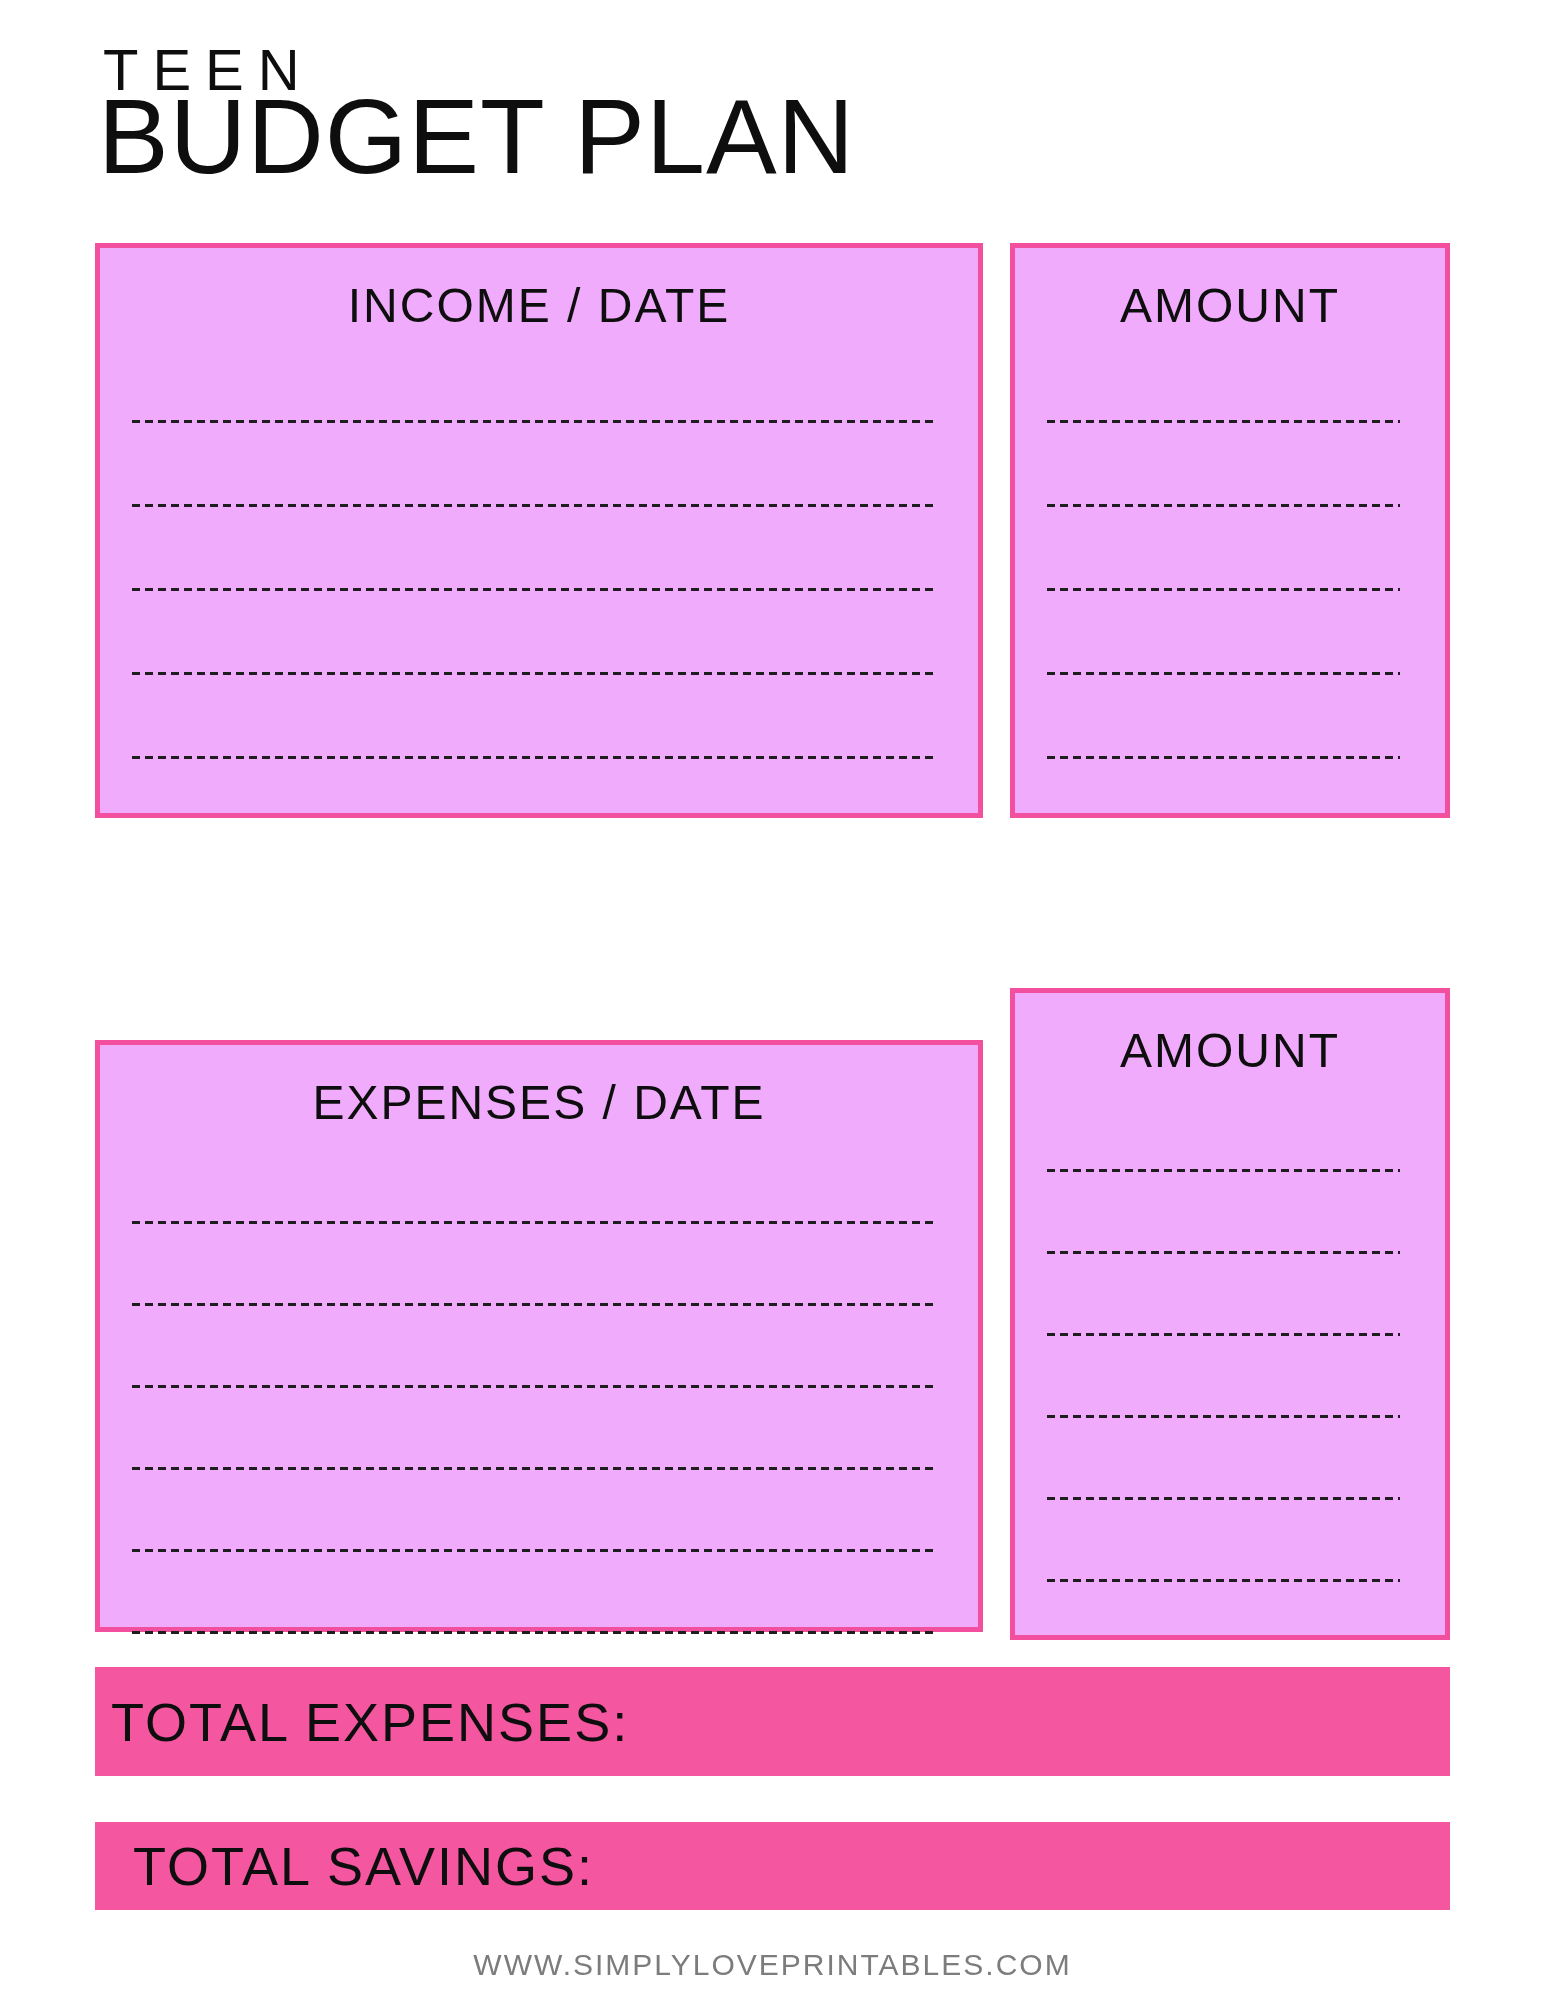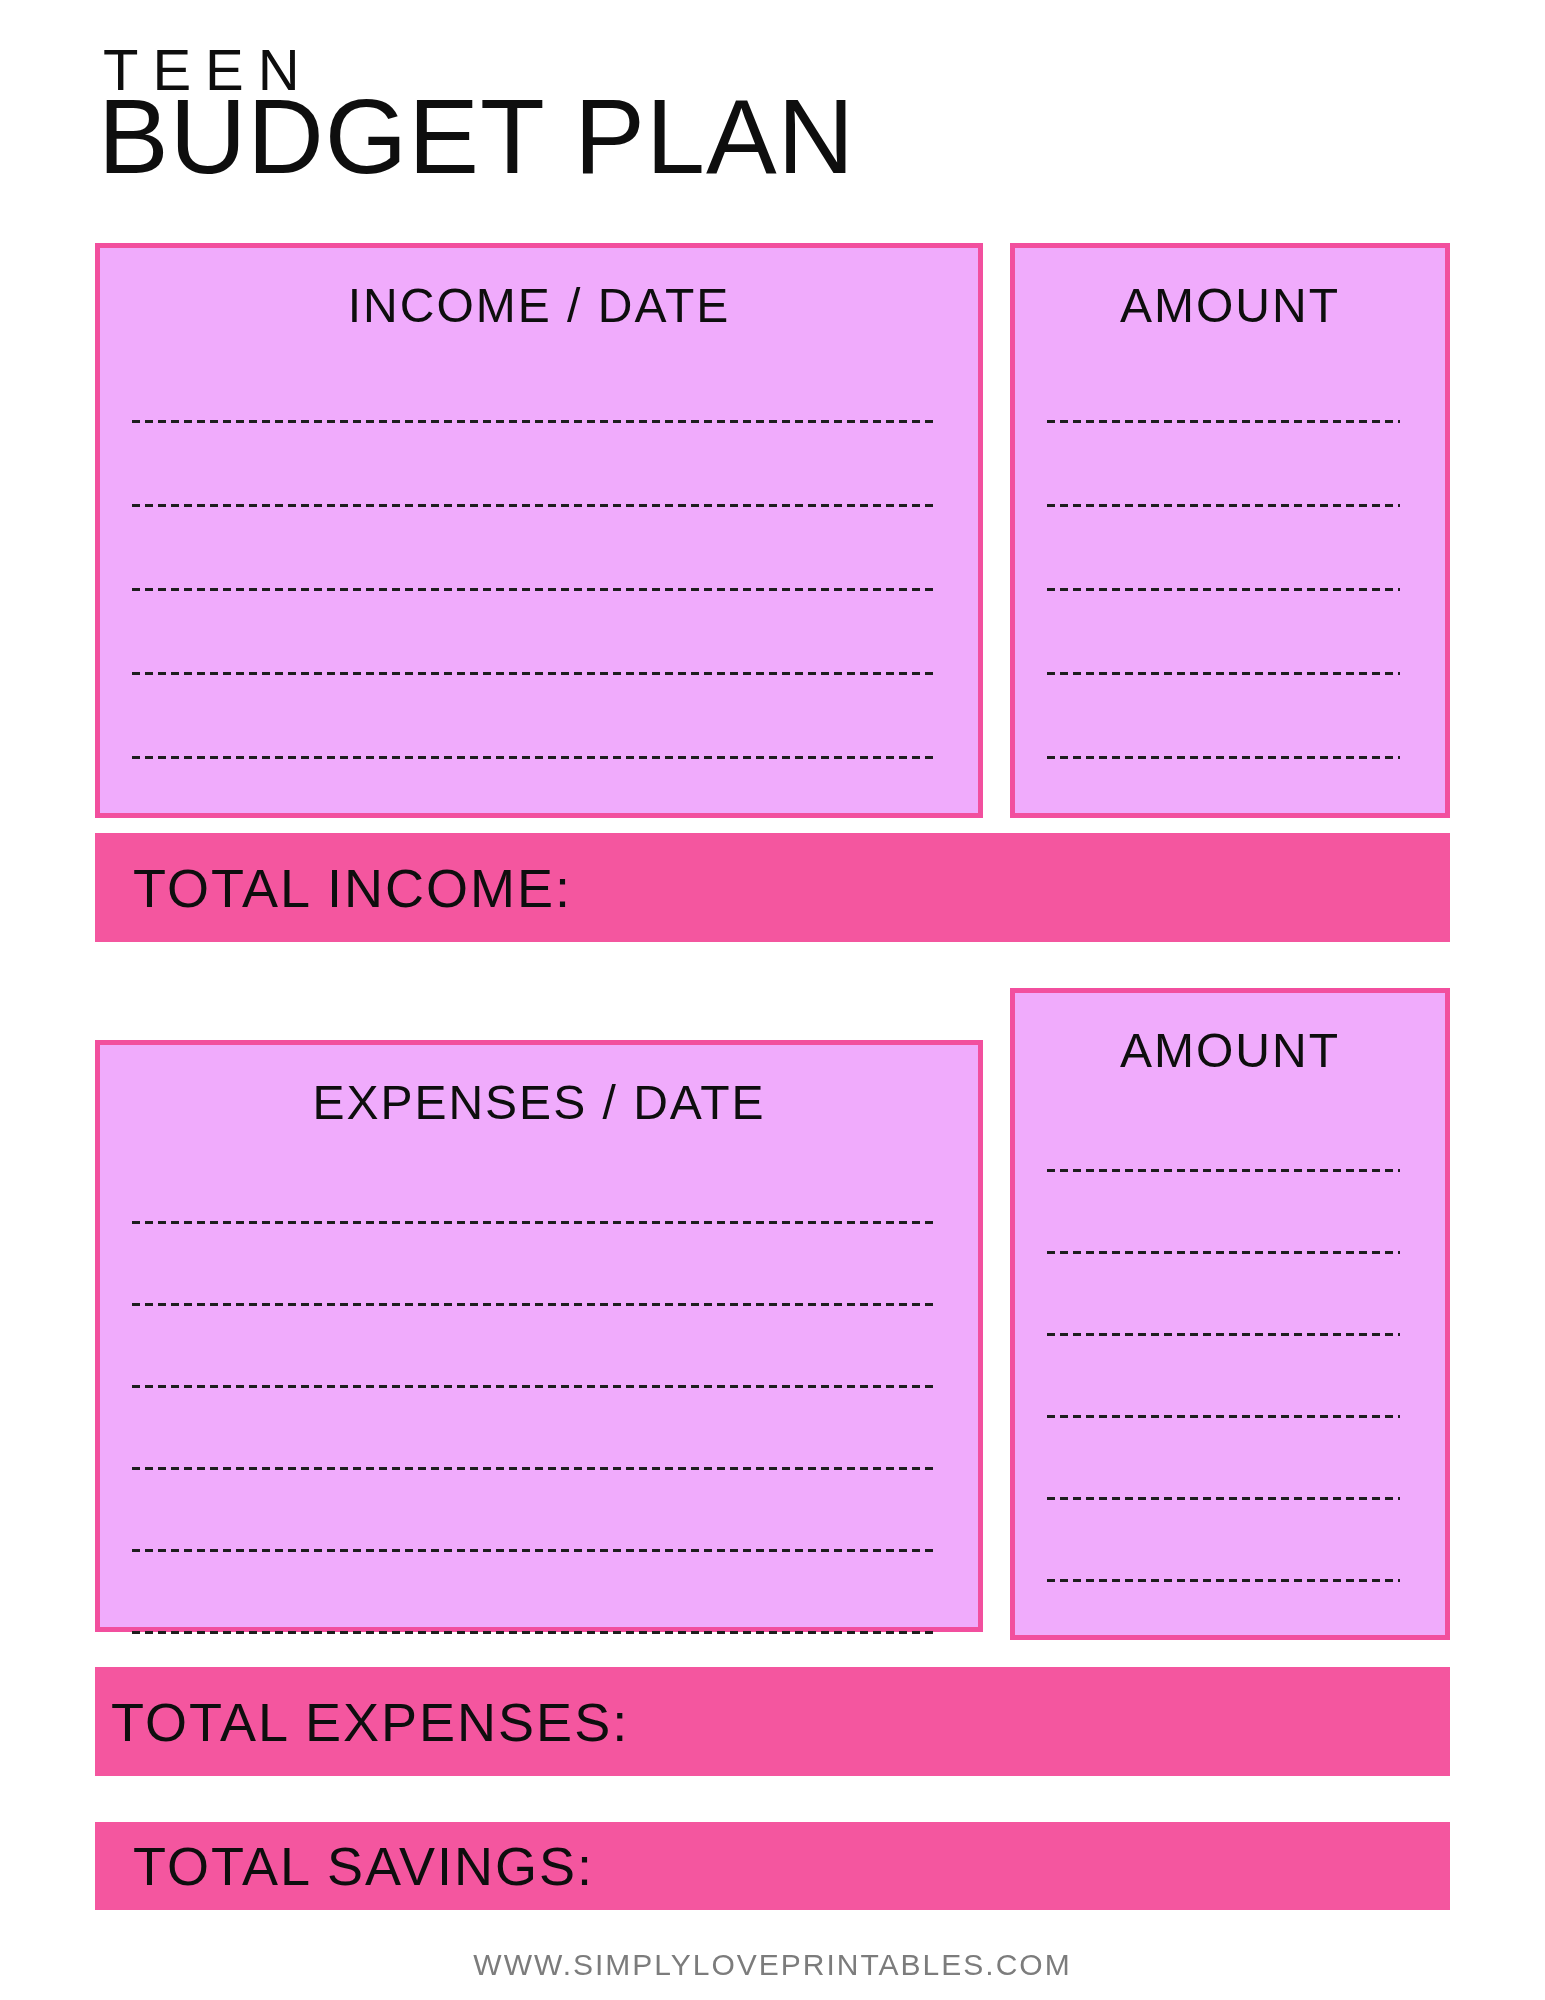--- a/index.html
+++ b/index.html
@@ -107,23 +107,20 @@
     <div class="box-header">AMOUNT</div>
     <div class="lines lines-narrow lines-top5">
         <div class="dash-line"></div>
         <div class="dash-line"></div>
         <div class="dash-line"></div>
         <div class="dash-line"></div>
         <div class="dash-line"></div>
       </div>
   </div>
 
-  <div class="total-bar bar-income">
-    <span>TOTAL INCOME:</span>
-  </div>
 
   <div class="entry-box box-expenses">
     <div class="box-header">EXPENSES / DATE</div>
     <div class="lines lines-wide lines-top6">
         <div class="dash-line"></div>
         <div class="dash-line"></div>
         <div class="dash-line"></div>
         <div class="dash-line"></div>
         <div class="dash-line"></div>
         <div class="dash-line"></div>

